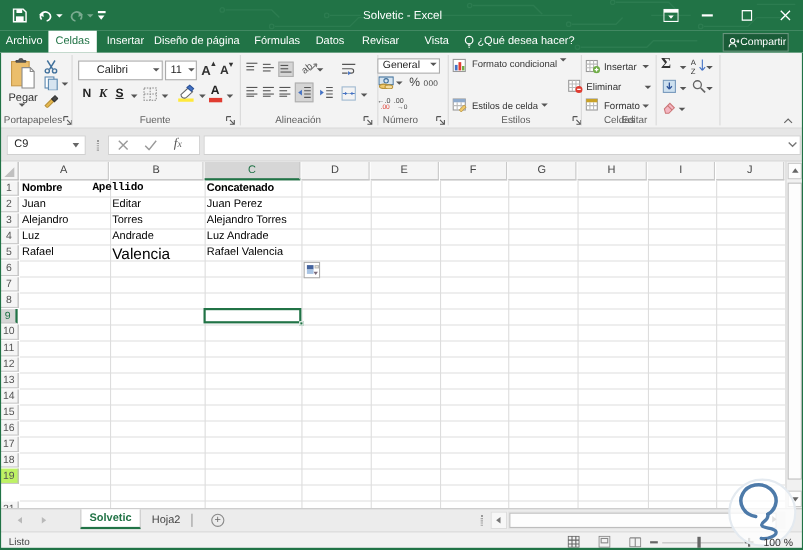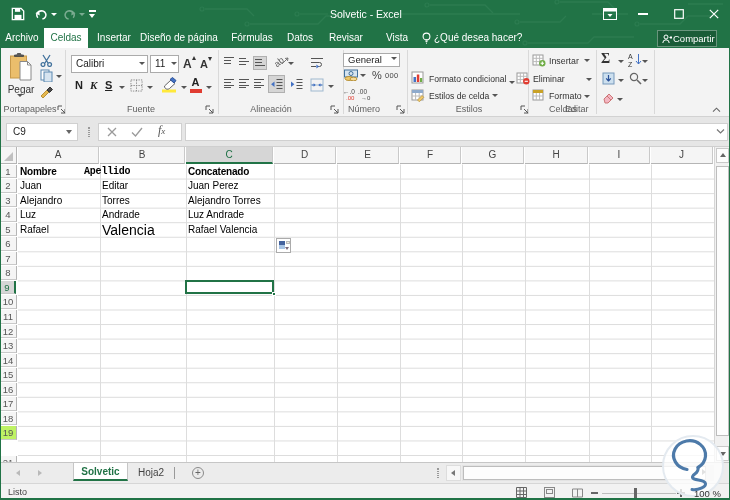--- a/index.html
+++ b/index.html
@@ -117,21 +117,21 @@
 <svg class="abs" style="left:40px;top:37px;" width="13" height="13" viewBox="0 0 13 13">
 <path d="M1 11 l6 -6 l2 2 l-6 6 z" fill="#E6B84E" stroke="#B8923A"></path>
 <path d="M7 5 l3 -3 l2.5 2.5 l-3 3 z" fill="#4a4a4a" stroke="#333"></path>
       </svg>
 <div class="abs" style="left:-30px;top:56px;width:120px;text-align:center;font-size:9px;color:#5f5f5f;">Portapapeles</div>
 <svg class="abs" style="left:57px;top:57px;" width="9" height="9" viewBox="0 0 9 9">
         <path d="M1 1 h4 M1 1 v4" stroke="#555" fill="none"></path>
         <path d="M4 4 l4 4 M8 4 v4 h-4" stroke="#555" fill="none"></path>
       </svg>
 <div class="abs" style="left:65px;top:2px;width:1px;height:64px;background:#D9D9D9;"></div>
-<div class="abs" style="left:71px;top:7px;width:77px;height:18px;background:#fff;border:1px solid #ABABAB;font-size:10px;color:#222;line-height:16px;padding-left:4px;">Calibri</div>
+<div class="abs" style="left:71px;top:7px;width:77px;height:18px;background:#fff;border:1px solid #ABABAB;font-size:10px;color:#222;line-height:16px;padding-left:16px;">Calibri</div>
 <div class="abs" style="left:139px;top:14px;width:0;height:0;border-left:3px solid transparent;border-right:3px solid transparent;border-top:3.5px solid #555;"></div>
 <div class="abs" style="left:150px;top:7px;width:29px;height:18px;background:#fff;border:1px solid #ABABAB;font-size:10px;color:#222;line-height:16px;padding-left:4px;">11</div>
 <div class="abs" style="left:171px;top:14px;width:0;height:0;border-left:3px solid transparent;border-right:3px solid transparent;border-top:3.5px solid #555;"></div>
 <div class="abs" style="left:183px;top:9px;font-size:12px;font-weight:bold;color:#333;">A</div>
 <div class="abs" style="left:192px;top:8px;width:0;height:0;border-left:2.5px solid transparent;border-right:2.5px solid transparent;border-bottom:4px solid #333;"></div>
 <div class="abs" style="left:200px;top:10px;font-size:11px;font-weight:bold;color:#333;">A</div>
 <div class="abs" style="left:208px;top:9px;width:0;height:0;border-left:2.5px solid transparent;border-right:2.5px solid transparent;border-top:4px solid #333;"></div>
 <div class="abs" style="left:75px;top:31px;font-size:11px;font-weight:bold;color:#222;">N</div>
 <div class="abs" style="left:90px;top:31px;font-size:11px;font-style:italic;font-weight:bold;color:#222;font-family:'Liberation Serif',serif;">K</div>
 <div class="abs" style="left:105px;top:31px;font-size:11px;font-weight:bold;color:#222;text-decoration:underline;">S</div>
@@ -226,21 +226,21 @@
 <svg class="abs" style="left:358px;top:39px;" width="14" height="13" viewBox="0 0 14 13">
 <text x="0" y="6.5" font-size="6.5" fill="#444">.00</text>
         <text x="3" y="12.5" font-size="6" fill="#444">→0</text>
       </svg>
 <div class="abs" style="left:304px;top:56px;width:120px;text-align:center;font-size:9px;color:#5f5f5f;">Número</div>
 <svg class="abs" style="left:396px;top:57px;" width="9" height="9" viewBox="0 0 9 9">
         <path d="M1 1 h4 M1 1 v4" stroke="#555" fill="none"></path>
         <path d="M4 4 l4 4 M8 4 v4 h-4" stroke="#555" fill="none"></path>
       </svg>
 <div class="abs" style="left:407px;top:2px;width:1px;height:64px;background:#D9D9D9;"></div>
-<div class="abs" style="left:411px;top:5px;height:15px;display:flex;align-items:flex-end;white-space:nowrap;margin-top:16px;">
+<div class="abs" style="left:411px;top:5px;height:15px;display:flex;align-items:flex-start;white-space:nowrap;">
 <svg width="14" height="13" viewBox="0 0 14 13" style="flex:none;">
 <rect x="1" y="1" width="11" height="11" fill="#fff" stroke="#999"></rect>
 <rect x="2.5" y="6" width="2.5" height="5" fill="#4472C4"></rect>
           <rect x="5.8" y="3.5" width="2.5" height="7.5" fill="#E03C31"></rect>
           <rect x="9" y="7" width="2.2" height="4" fill="#70AD47"></rect>
         </svg>
         <span style="font-size:8.6px;color:#333;margin-left:4px;">Formato condicional</span>
 <span style="margin-left:3px;width:0;height:0;border-left:3px solid transparent;border-right:3px solid transparent;border-top:3.5px solid #555;"></span>
       </div>
 <div class="abs" style="left:411px;top:40px;height:15px;display:flex;align-items:center;white-space:nowrap;">

